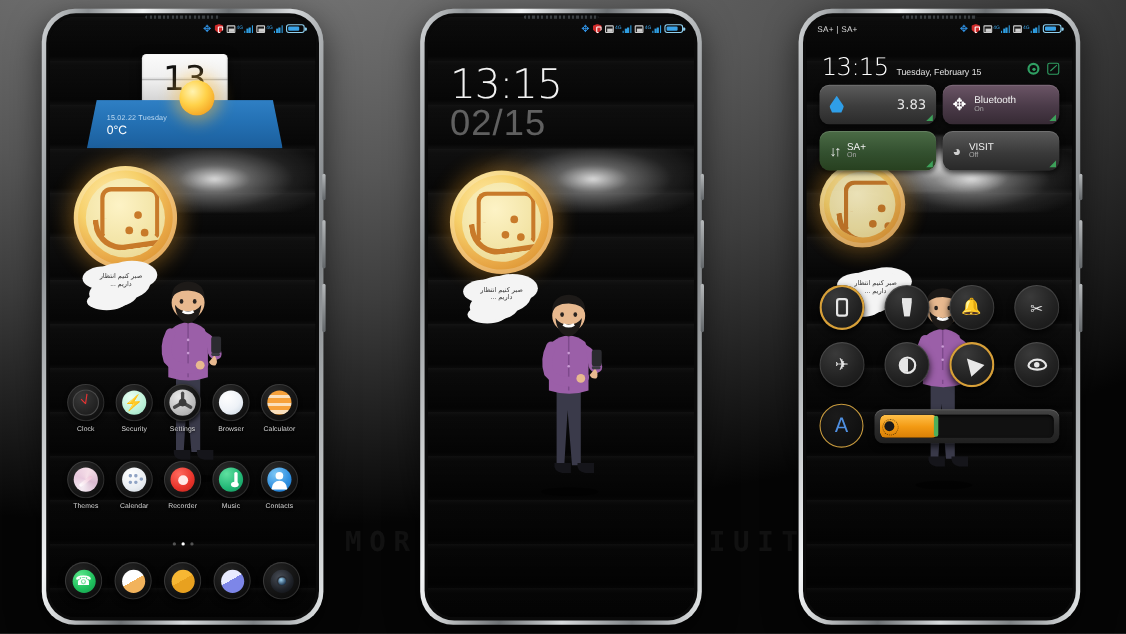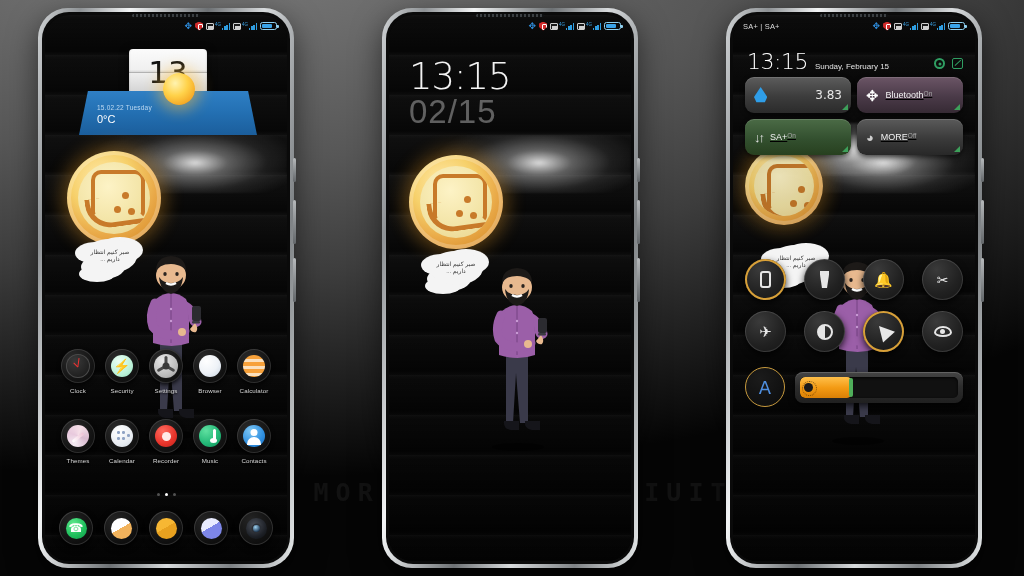--- a/index.html
+++ b/index.html
@@ -294,21 +294,21 @@
   .cc-edit { width:11px;height:11px;border:1.4px solid #2f9e62;border-radius:2px;position:relative; }
   .cc-edit::after{content:"";position:absolute;left:2px;top:5.5px;width:8px;height:1.4px;background:#2f9e62;transform:rotate(-42deg);transform-origin:left;}
 
   .tiles { position:absolute; top:62px; left:12px; right:12px; z-index:6; display:flex; flex-wrap:wrap; gap:6px; }
   .tile {
     width:calc(50% - 3px); height:36px; border-radius:9px;
     display:flex; align-items:center; gap:7px; padding:0 9px;
     position:relative; overflow:hidden;
     box-shadow:inset 0 1px 0 rgba(255,255,255,0.14), 0 2px 5px rgba(0,0,0,0.6);
   }
-  .tile .tl-txt { display:flex; line-height:1.15;text-decoration:underline; }
+  .tile .tl-txt { display:flex; flex-direction:column; line-height:1.15; }
   .tile .tl-title { font-size:9px; color:#f2f2f2; }
   .tile .tl-sub { font-size:6.5px; color:#a8a8a8; }
   .tile .corner { position:absolute; right:3px; bottom:3px; width:0;height:0;border-left:6px solid transparent;border-bottom:6px solid #3da05a; }
   .t-data { background:linear-gradient(180deg,#5c5c5c 0%,#3c3c3c 55%,#2b2b2b 100%);gap:48px; }
   .t-bt   { background:linear-gradient(180deg,#6b5566 0%,#4a3a48 55%,#362a34 100%); }
   .t-sa   { background:linear-gradient(180deg,#4b6b46 0%,#33502f 55%,#27401f 100%); }
   .t-wlan { background:linear-gradient(180deg,#5a5a5a 0%,#3a3a3a 55%,#282828 100%); }
   .drop { width:14px;height:16px; background:#2f9ee8; clip-path:polygon(50% 0,100% 62%,82% 96%,18% 96%,0 62%); }
   .bt-ic { color:#fff; font-size:15px; line-height:1; }
   .sa-ic { color:#e8e8e8; font-size:13px; line-height:1; letter-spacing:-2px; }
@@ -687,21 +687,21 @@
                 </span>
             </span>
             <span class="batt">
                 <i></i>
               </span>
           </div>
         </div>
 
         <div class="cc-head">
           <div class="cc-time">13:15</div>
-          <div class="cc-date">Sunday, February 15</div>
+          <div class="cc-date">Tuesday, February 15</div>
           <div class="cc-gear"></div>
           <div class="cc-edit"></div>
         </div>
 
         <div class="coin" id="coin3">
           <div class="coin-in">
             <span class="coin-dot cd1"></span>
               <span class="coin-dot cd2"></span>
               <span class="coin-dot cd3"></span>
           </div>
@@ -725,21 +725,21 @@
             <span class="sa-ic">↓↑</span>
             <span class="tl-txt">
               <span class="tl-title">SA+</span>
               <span class="tl-sub">On</span>
             </span>
             <span class="corner"></span>
           </div>
           <div class="tile t-wlan">
             <span class="wifi-ic">◕</span>
             <span class="tl-txt">
-              <span class="tl-title">MORE</span>
+              <span class="tl-title">VISIT</span>
               <span class="tl-sub">Off</span>
             </span>
             <span class="corner"></span>
           </div>
         </div>
 
         <div class="character" id="char3">
           <div class="bubble">
             <span>صبر کنیم انتظار داریم ...</span>
           </div>

